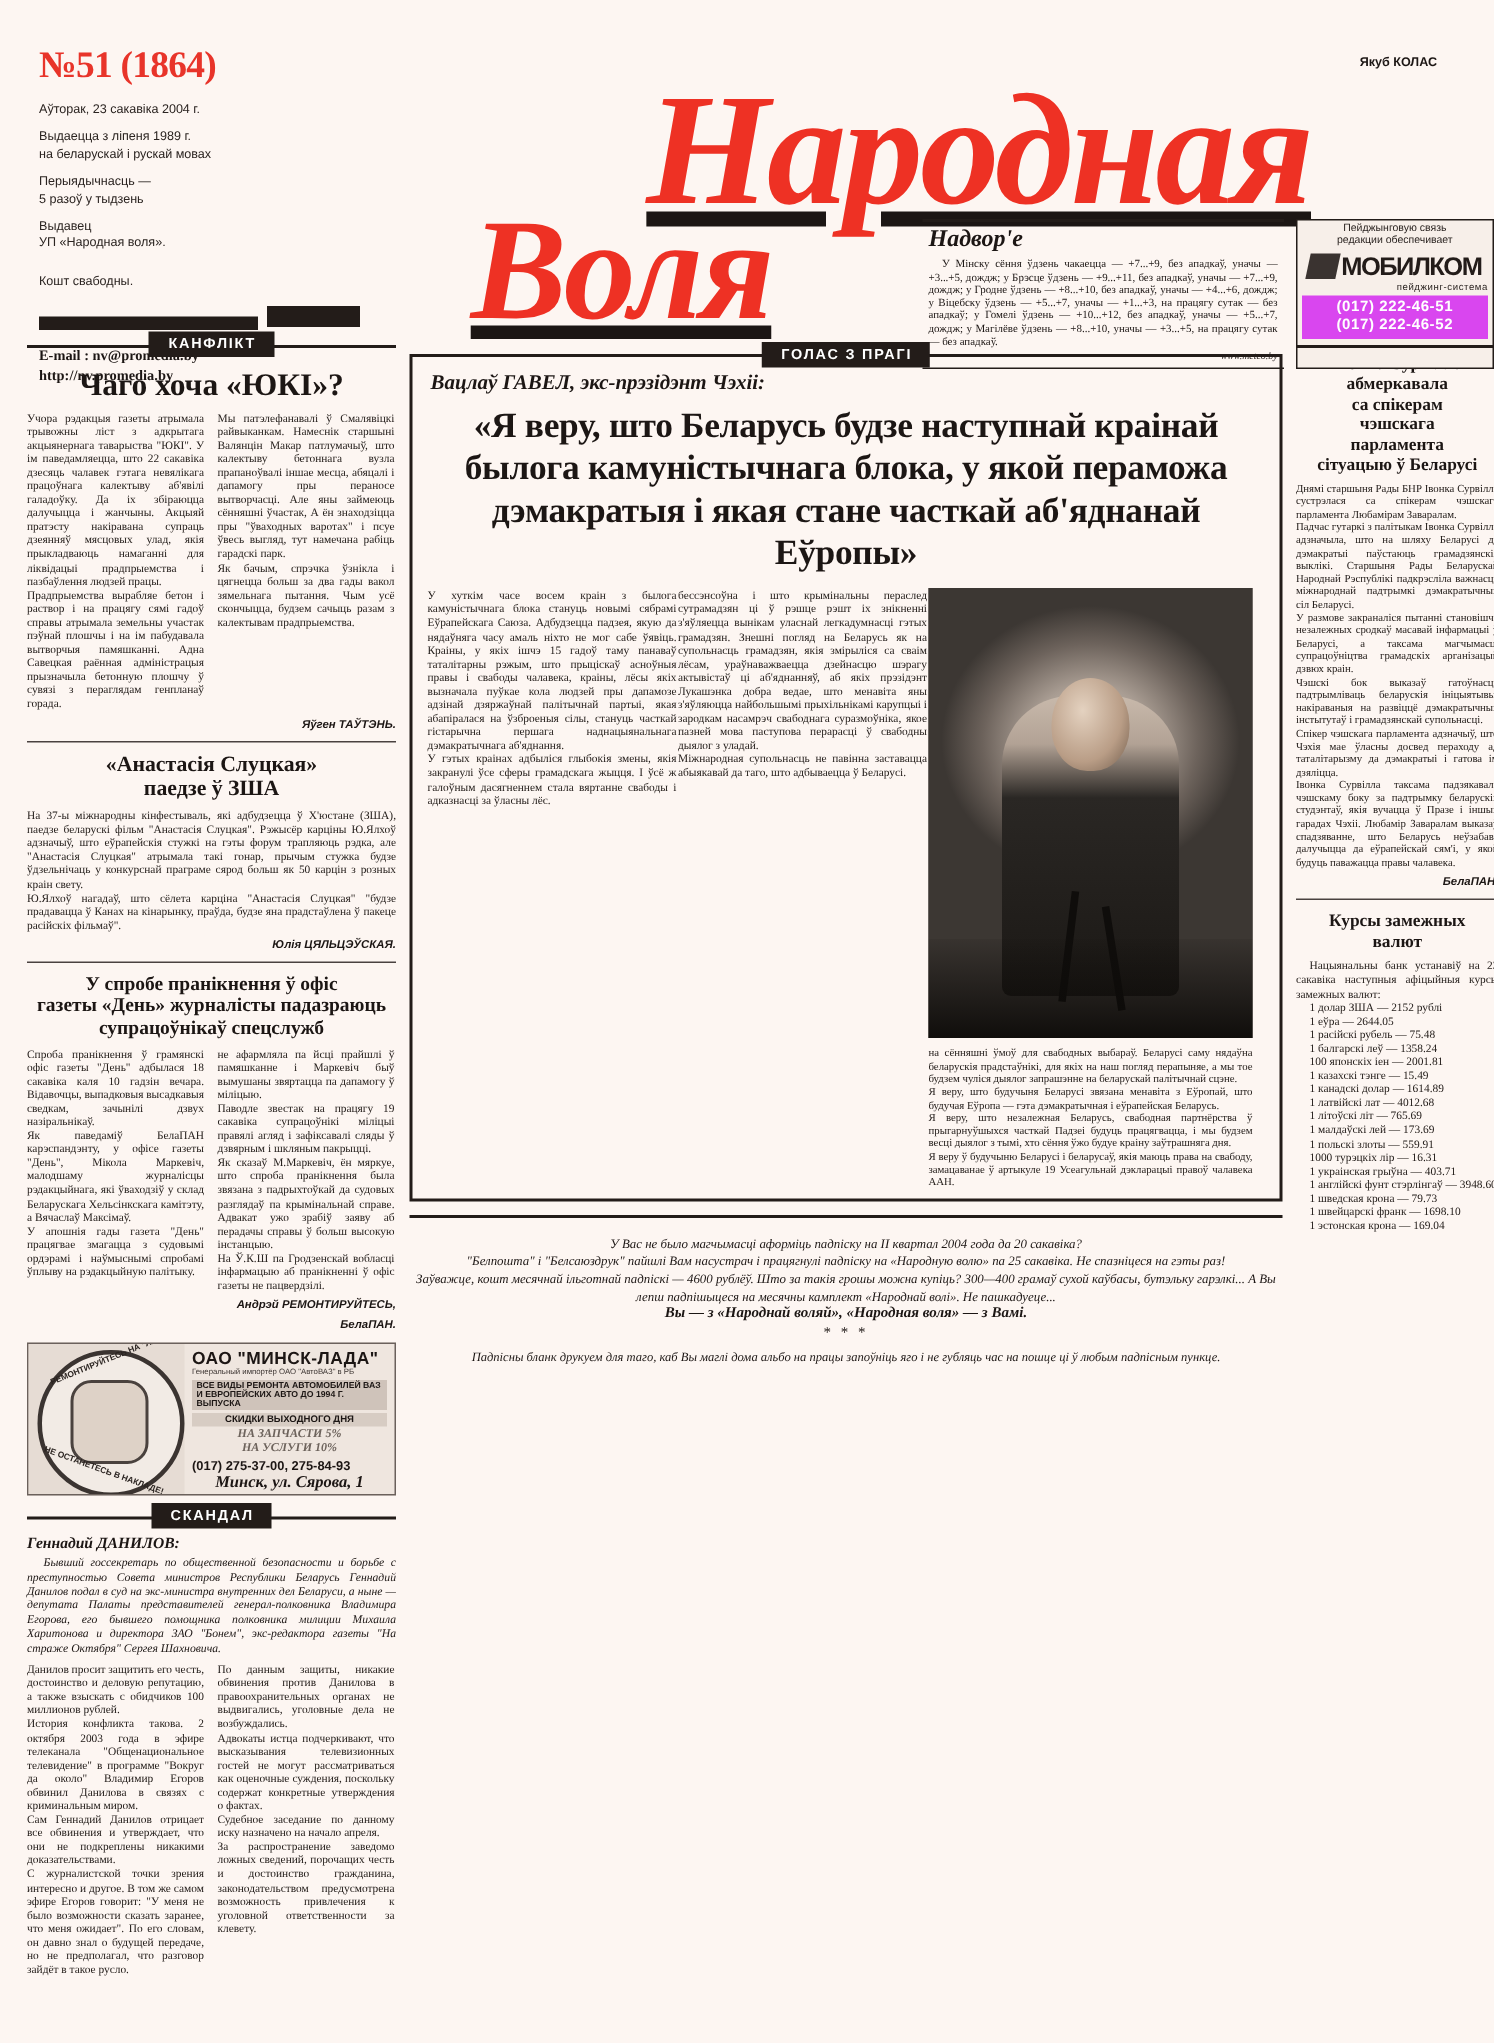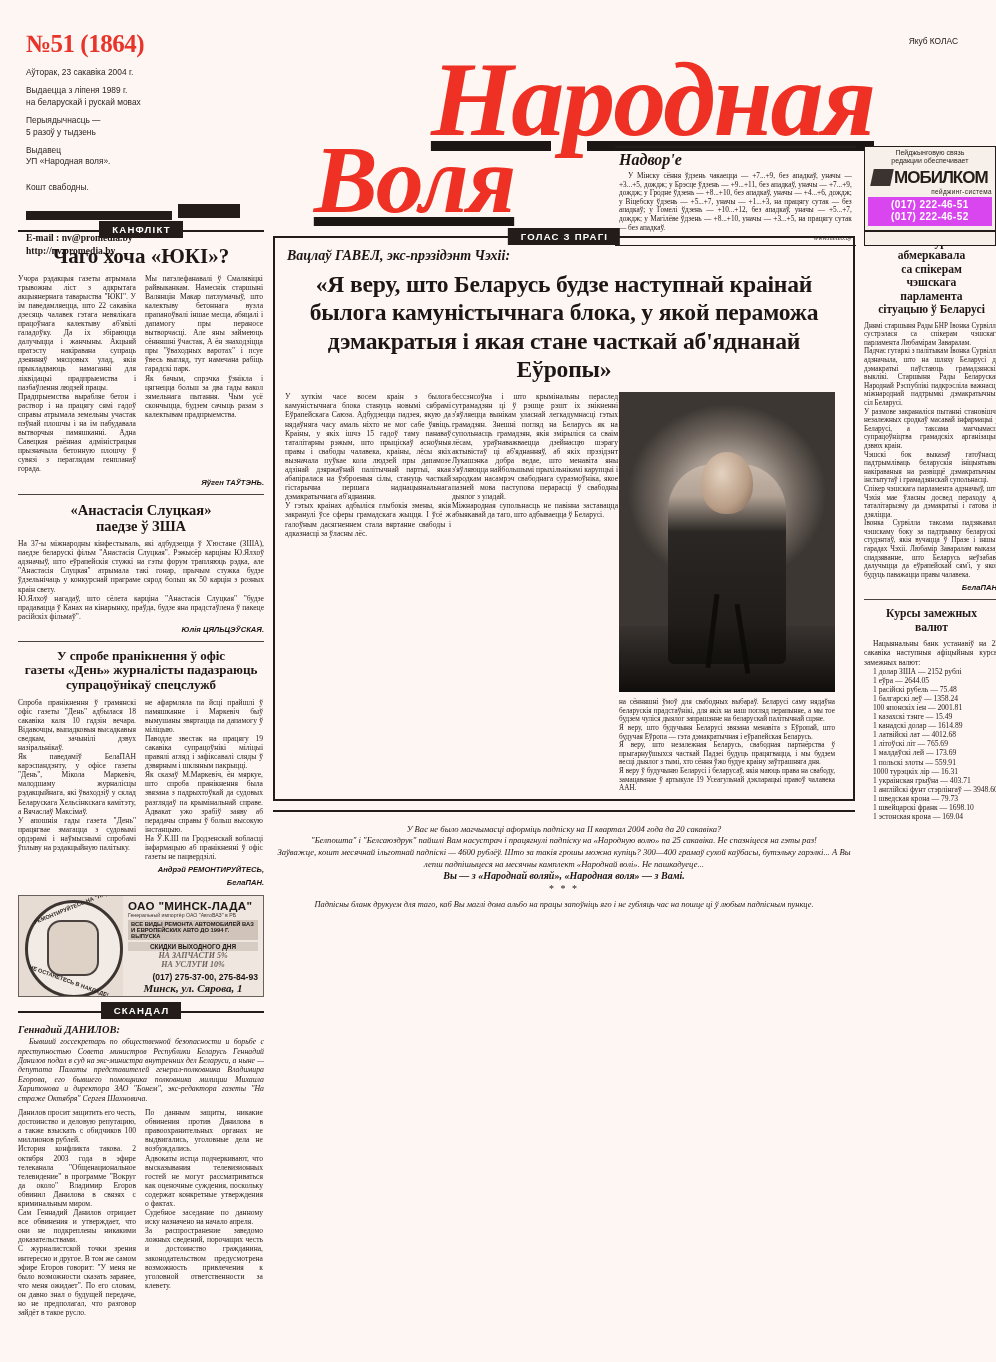--- a/index.html
+++ b/index.html
@@ -31,21 +31,21 @@
     line-height:.86;
     letter-spacing:-2px;
     white-space:nowrap;
   }
   .logo-l1{font-size:106px;text-align:right;padding-right:4px;}
   .logo-l2{font-size:96px;text-align:center;padding-right:228px;margin-top:-6px;}
   .logo-bar{position:absolute;left:0;top:150px;width:62px;height:14px;background:#231c19;}
 
   .epigraph{position:absolute;right:12px;top:30px;width:300px;text-align:center;}
   .epi-text{font-family:"Liberation Serif",serif;font-style:italic;font-weight:bold;font-size:11.2px;line-height:14px;color:#1c1614;}
-  .epi-auth{font-family:"Liberation Sans",sans-serif;font-weight:normal;font-size:8.4px;margin-top:6px;text-align:right;padding-right:8px;}
+  .epi-auth{font-family:"Liberation Sans",sans-serif;font-weight:bold;font-size:8.4px;margin-top:6px;text-align:right;padding-right:8px;}
 
   
   .topads{position:absolute;left:597px;top:146px;width:381px;display:flex;gap:8px;}
   .weather{width:236px;border-top:2.5px solid #231c19;border-bottom:1.6px solid #231c19;padding:3px 4px 4px 4px;}
   .weather h4{margin:0 0 3px 0;text-align:left;font-family:"Liberation Serif",serif;font-style:italic;font-weight:bold;font-size:16px;}
   .weather p{margin:0;font-family:"Liberation Serif",serif;font-size:7.3px;line-height:8.6px;text-align:justify;text-indent:9px;}
   .weather .src{display:block;text-align:right;font-style:italic;font-size:6.6px;margin-top:2px;text-indent:0;}
   .pager{width:134px;border:1.4px solid #231c19;background:#f7efe9;padding:2px 3px 3px;text-align:center;box-sizing:border-box;}
   .pager .hd{font-family:"Liberation Sans",sans-serif;font-size:7px;line-height:8.4px;color:#2b2421;}
   .pager .brand{display:flex;align-items:center;justify-content:center;gap:2px;margin:2px 0 0;}
@@ -124,21 +124,21 @@
   .lada-badge .thumb{position:absolute;left:28px;top:24px;width:48px;height:52px;border-radius:14px;background:#ded2c7;border:2px solid #4a423e;}
   .lada-badge .ct{position:absolute;left:0;top:0;width:104px;height:100px;font-family:"Liberation Sans",sans-serif;font-size:5.6px;font-weight:bold;color:#2b2421;}
   .lada-badge .ct .a{position:absolute;left:12px;top:7px;transform:rotate(-22deg);}
   .lada-badge .ct .b{position:absolute;left:8px;bottom:12px;transform:rotate(20deg);}
   .lada-body{flex:1;padding:3px 5px;}
   .lada-body .brand{font-family:"Liberation Sans",sans-serif;font-weight:bold;font-size:11.6px;letter-spacing:.3px;}
   .lada-body .sub{font-family:"Liberation Sans",sans-serif;font-size:5.2px;color:#3a3330;}
   .lada-body .ln{font-family:"Liberation Sans",sans-serif;font-weight:bold;font-size:5.8px;background:#cfc3ba;padding:1px 3px;margin-top:2px;}
   .lada-body .disc{font-family:"Liberation Sans",sans-serif;font-weight:bold;font-size:6.4px;text-align:center;background:#d7ccc3;margin-top:2px;padding:1px 0;}
   .lada-body .off{font-family:"Liberation Serif",serif;font-style:italic;font-weight:bold;font-size:8px;color:#6d635c;text-align:center;}
-  .lada-body .tel{font-family:"Liberation Sans",sans-serif;font-weight:bold;font-size:8.6px;text-align:right;margin-top:3px;}
+  .lada-body .tel{font-family:"Liberation Sans",sans-serif;font-weight:bold;font-size:8.6px;text-align:left;margin-top:3px;}
   .lada-body .addr{font-family:"Liberation Serif",serif;font-style:italic;font-weight:bold;font-size:11px;text-align:center;}
   .lada-body .small{font-family:"Liberation Sans",sans-serif;font-size:5px;text-align:right;line-height:6.4px;margin-top:3px;}
 
   
   .rr h3{font-family:"Liberation Serif",serif;font-weight:bold;font-size:11.6px;text-align:center;margin:4px 0 5px;line-height:1.16;}
   .rr .body-t p{text-indent:9px;}
   .rates p{margin:0;text-indent:9px;}
 </style>
 </head>
 <body>

